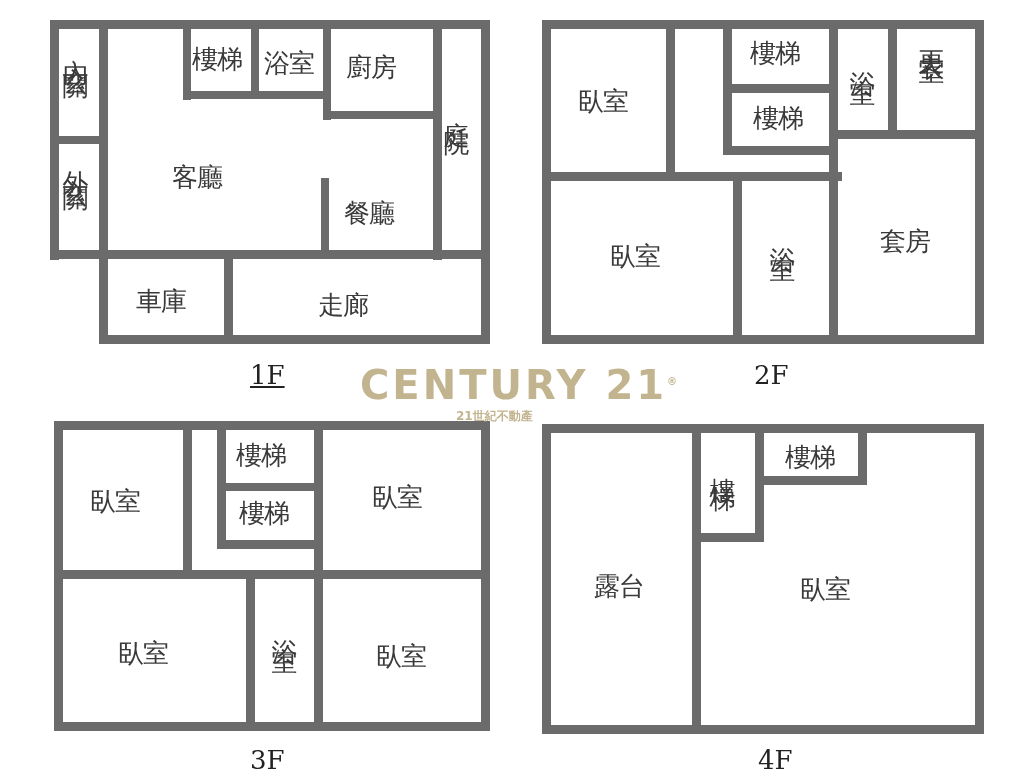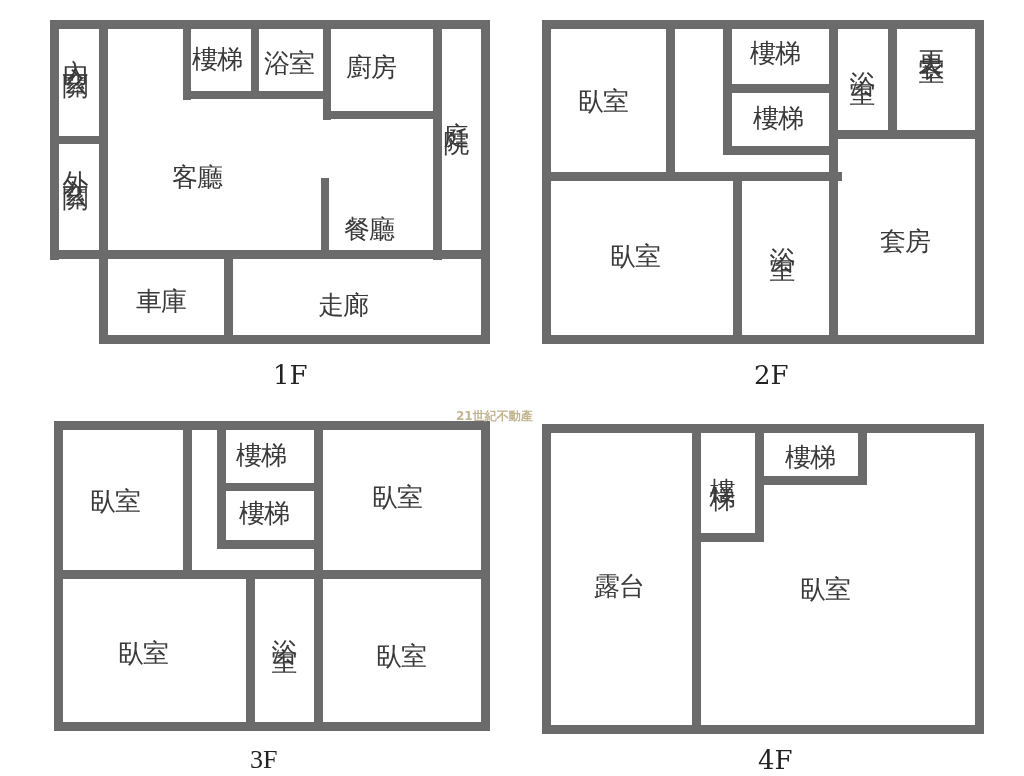--- a/index.html
+++ b/index.html
@@ -45,24 +45,24 @@
 
     <div class="w" style="left:321px;top:178px;width:8px;height:80px;"></div>
 
     <span class="lbl v" style="left:63px;top:38px;">內玄關</span>
     <span class="lbl v" style="left:63px;top:150px;">外玄關</span>
     <span class="lbl" style="left:192px;top:46px;">樓梯</span>
     <span class="lbl" style="left:264px;top:50px;">浴室</span>
     <span class="lbl" style="left:346px;top:54px;">廚房</span>
     <span class="lbl v" style="left:444px;top:100px;">庭院</span>
     <span class="lbl" style="left:172px;top:164px;">客廳</span>
-    <span class="lbl" style="left:344px;top:216px;">餐廳</span>
+    <span class="lbl" style="left:344px;top:200px;">餐廳</span>
     <span class="lbl" style="left:136px;top:288px;">車庫</span>
     <span class="lbl" style="left:318px;top:292px;">走廊</span>
-    <span class="floor" style="left:273px;top:360px;">1F</span>
+    <span class="floor" style="left:250px;top:360px;text-decoration:underline;">1F</span>
   </div>
 
   <div>
     <div class="w" style="left:542px;top:20px;width:442px;height:9px;"></div>
     <div class="w" style="left:542px;top:20px;width:9px;height:324px;"></div>
     <div class="w" style="left:975px;top:20px;width:9px;height:324px;"></div>
     <div class="w" style="left:542px;top:335px;width:442px;height:9px;"></div>
 
     <div class="w" style="left:666px;top:20px;width:9px;height:160px;"></div>
 
@@ -108,21 +108,21 @@
 
     <div class="w" style="left:246px;top:570px;width:9px;height:161px;"></div>
 
     <span class="lbl" style="left:90px;top:488px;">臥室</span>
     <span class="lbl" style="left:236px;top:442px;">樓梯</span>
     <span class="lbl" style="left:239px;top:500px;">樓梯</span>
     <span class="lbl" style="left:372px;top:484px;">臥室</span>
     <span class="lbl" style="left:118px;top:640px;">臥室</span>
     <span class="lbl v" style="left:272px;top:618px;">浴室</span>
     <span class="lbl" style="left:376px;top:643px;">臥室</span>
-    <span class="floor" style="left:250px;top:745px;font-family:Liberation Serif, serif;">3F</span>
+    <span class="floor" style="left:250px;top:745px;">3F</span>
   </div>
 
   <div>
     <div class="w" style="left:542px;top:424px;width:442px;height:9px;"></div>
     <div class="w" style="left:542px;top:424px;width:9px;height:310px;"></div>
     <div class="w" style="left:975px;top:424px;width:9px;height:310px;"></div>
     <div class="w" style="left:542px;top:725px;width:442px;height:9px;"></div>
 
     <div class="w" style="left:692px;top:424px;width:9px;height:310px;"></div>
 
@@ -132,14 +132,17 @@
     <div class="w" style="left:755px;top:476px;width:112px;height:9px;"></div>
     <div class="w" style="left:858px;top:424px;width:9px;height:61px;"></div>
 
     <span class="lbl v" style="left:710px;top:457px;">樓梯</span>
     <span class="lbl" style="left:785px;top:444px;">樓梯</span>
     <span class="lbl" style="left:594px;top:573px;">露台</span>
     <span class="lbl" style="left:800px;top:576px;">臥室</span>
     <span class="floor" style="left:758px;top:745px;">4F</span>
   </div>
 
+  <div class="logo" style="color:#c2b48f;">
+    <span>CENTURY 21</span><span class="reg">®</span>
+  </div>
   <div class="logo-sub" style="color:#c2b48f;">21世紀不動產</div>
 </div>
 
 </body></html>

